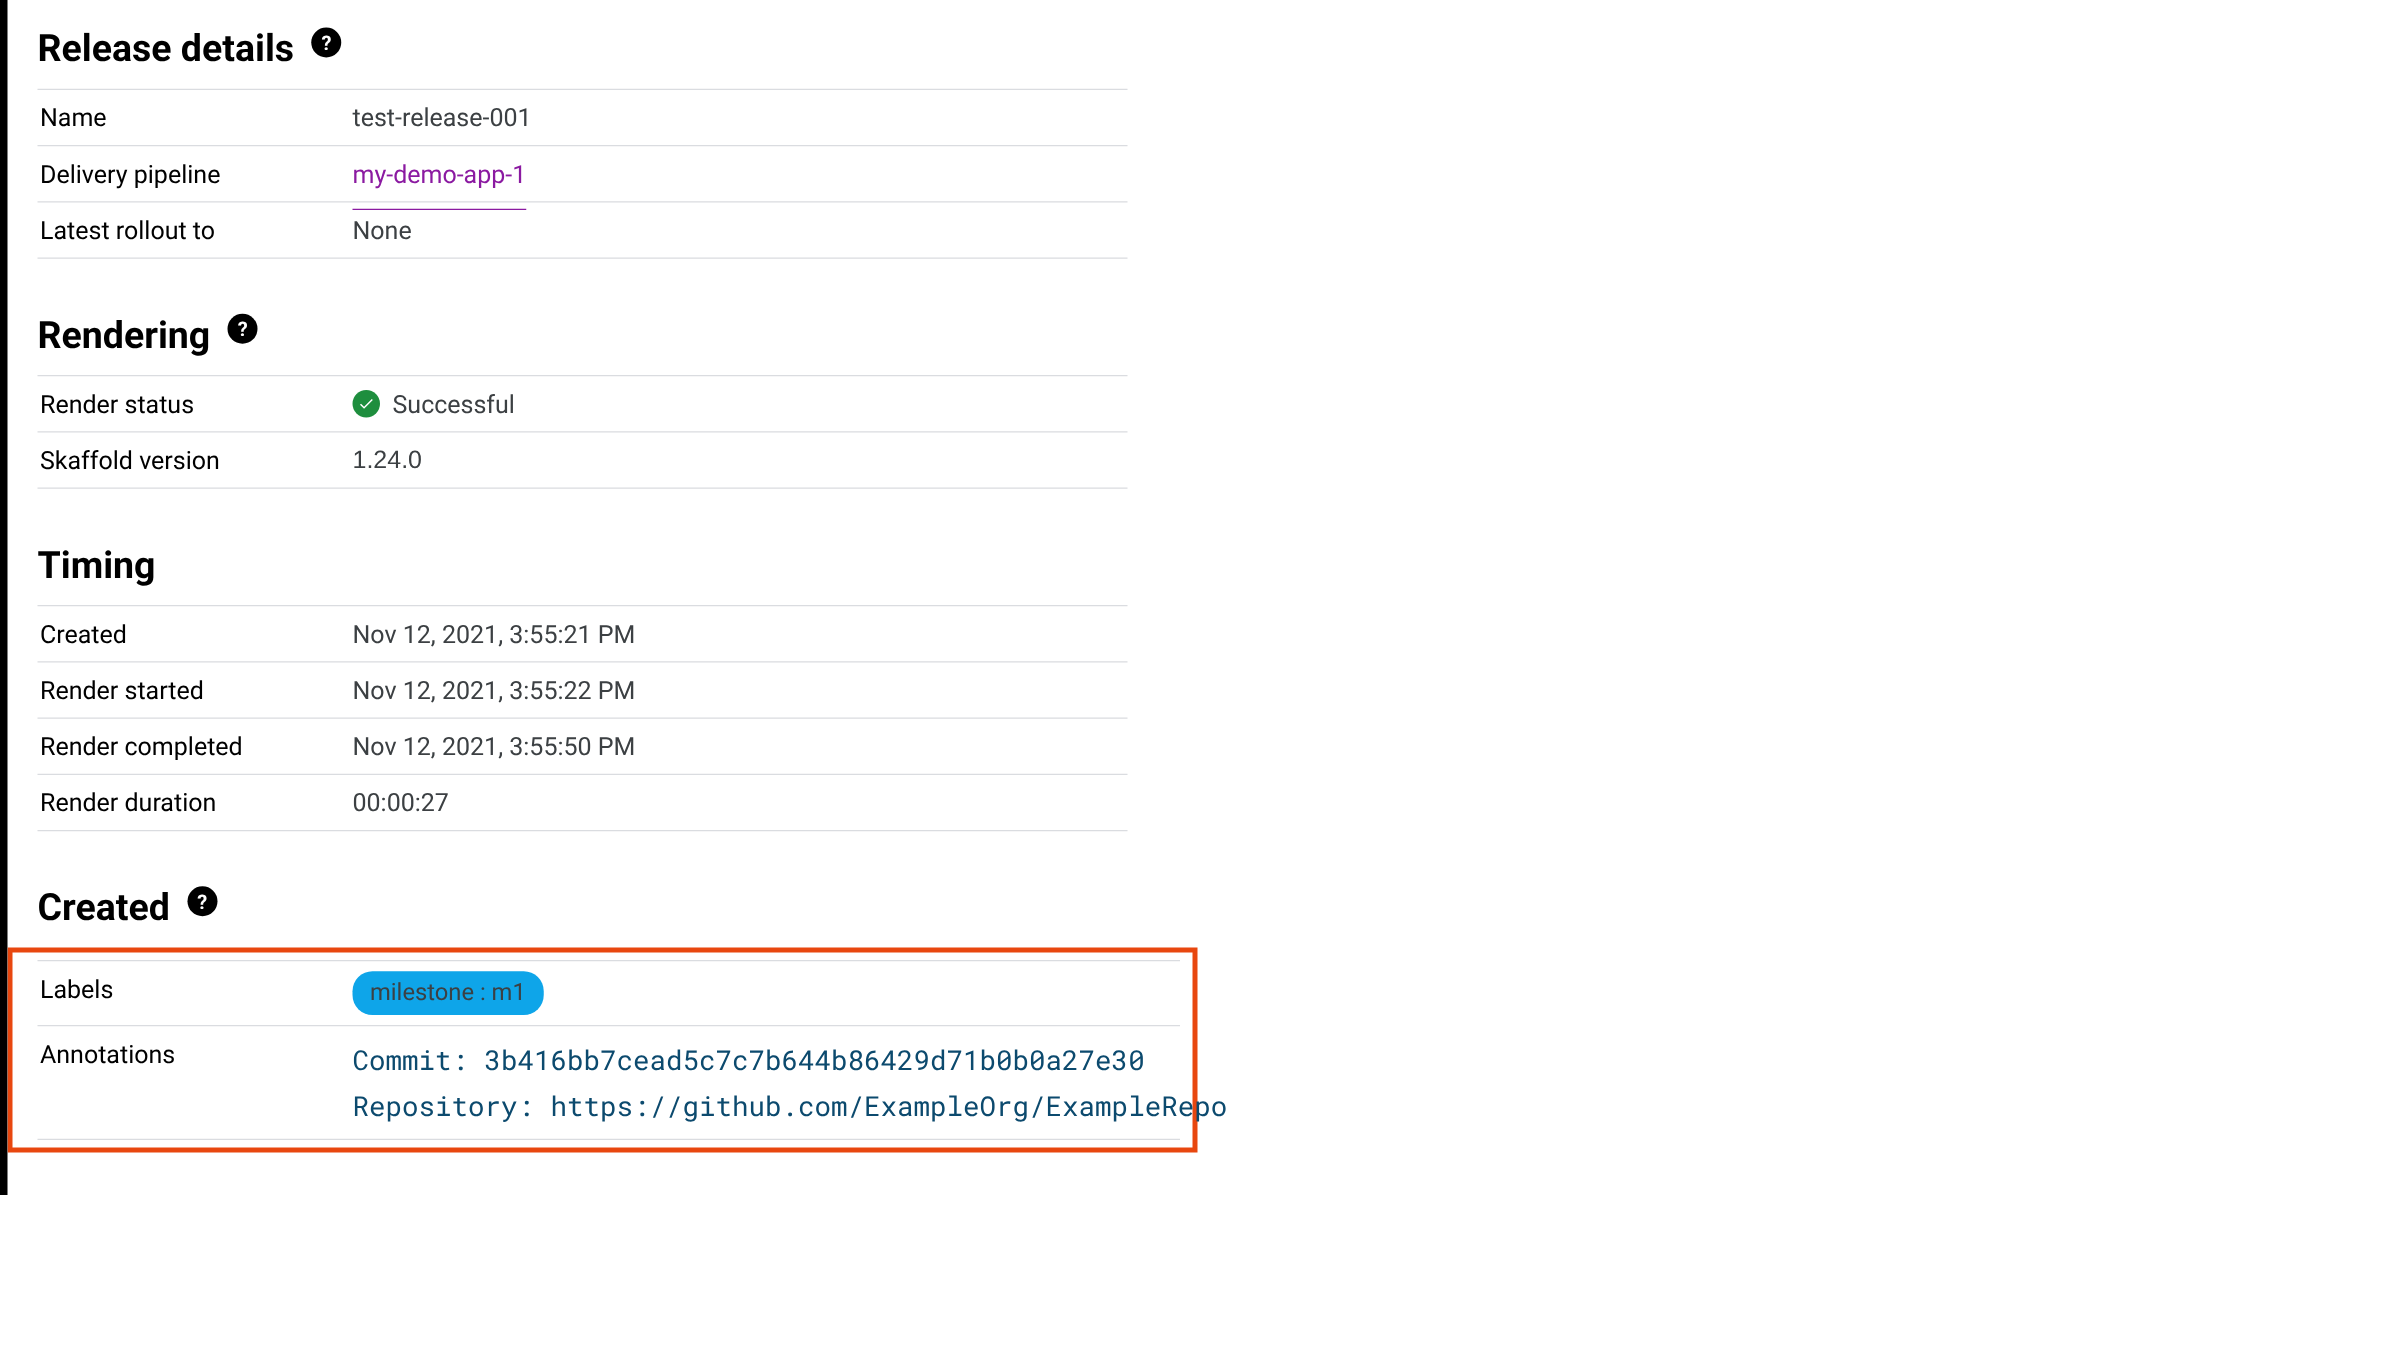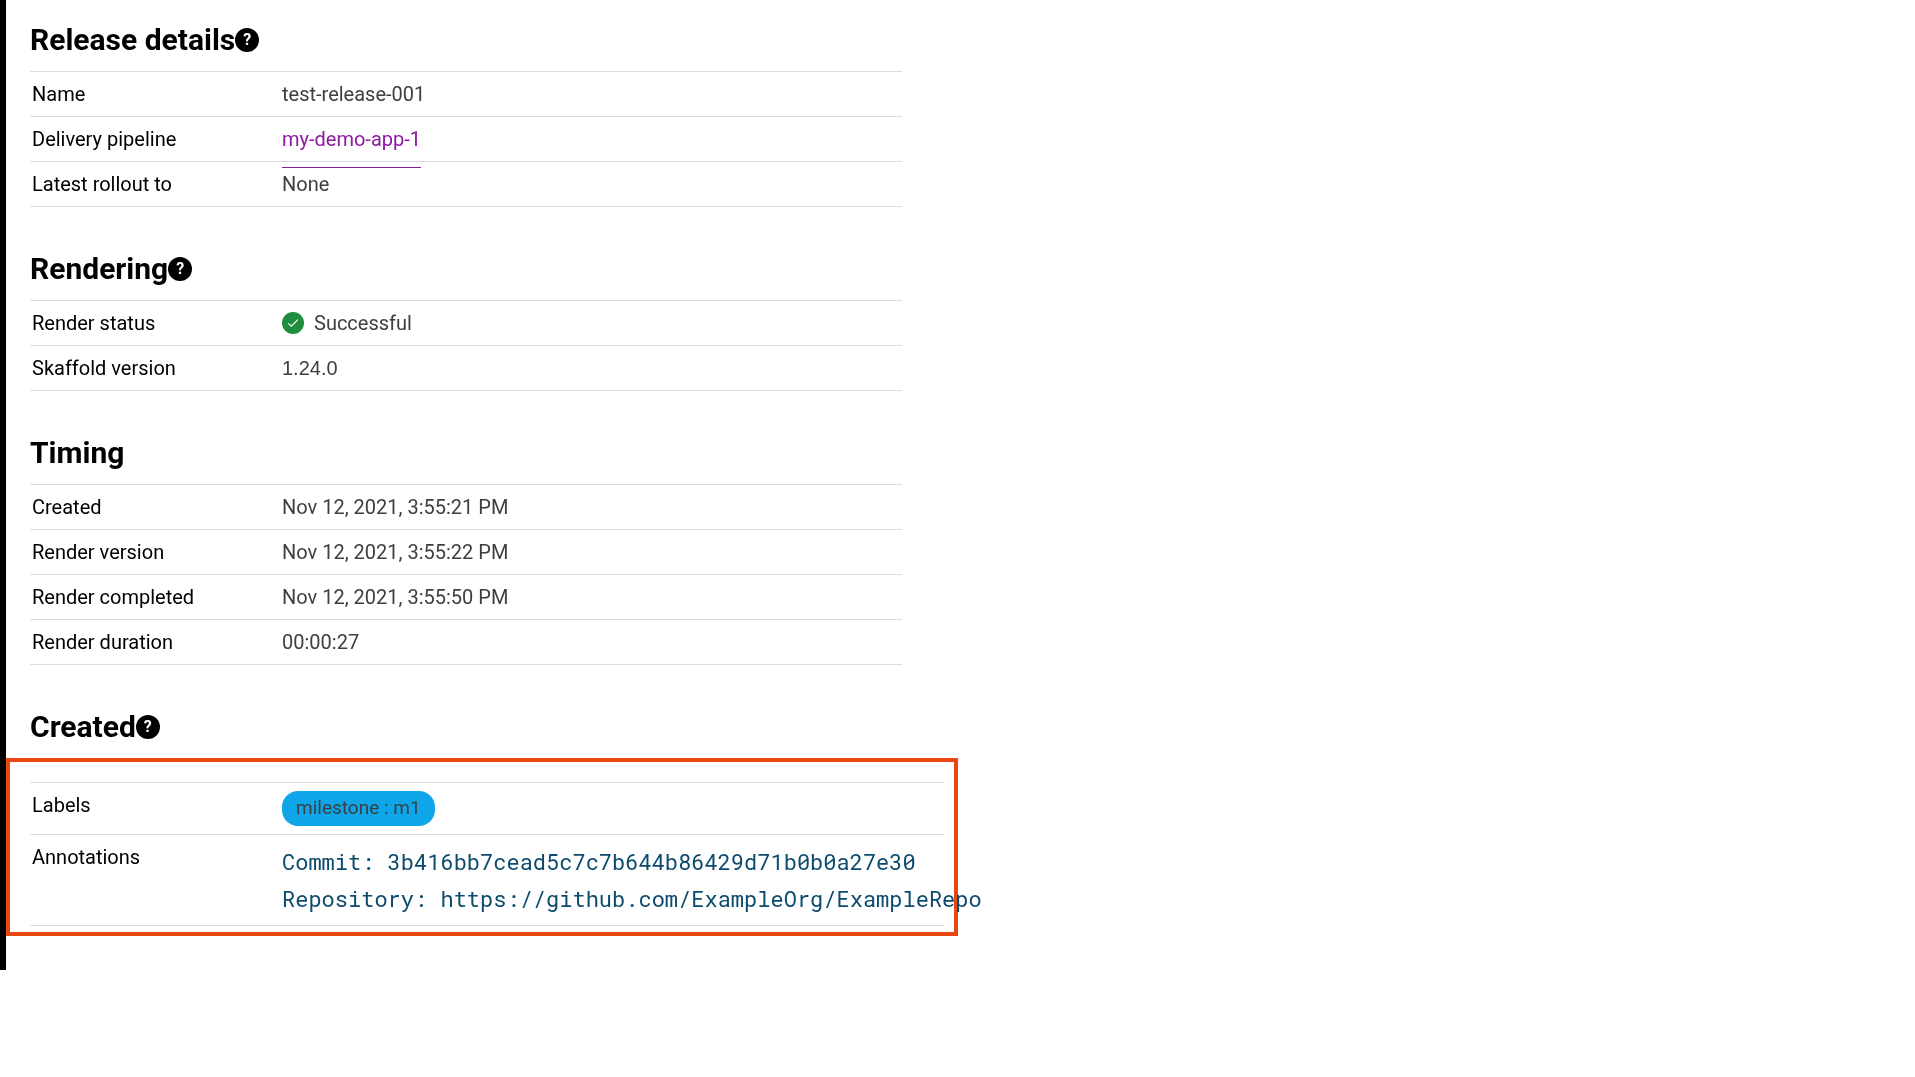--- a/index.html
+++ b/index.html
@@ -10,21 +10,22 @@
       border-left: 6px solid #000;
     }
     .page {
       padding: 22px 24px 24px 24px;
       max-width: 920px;
     }
     .section { margin-bottom: 44px; }
     .section:last-child { margin-bottom: 10px; }
     .section-title {
       display: flex;
-      align-items: center;
+      align-items: flex-start;
+      gap: 14px;
       font-size: 30px;
       font-weight: 700;
       color: #000;
       margin-bottom: 14px;
     }
     .help-icon {
       width: 24px; height: 24px;
       border-radius: 50%;
       background: #000;
       color: #fff;
@@ -94,21 +95,21 @@
       font-size: 22px;
       line-height: 1.7;
       white-space: nowrap;
     }
     .highlight-box {
       border: 4px solid #e8470f;
       padding: 4px 10px 6px 20px;
       margin-left: -24px;
       margin-right: -56px;
     }
-    .metadata-table { margin-top: 16px; }
+    .metadata-table { margin-top: 2px; }
   </style>
 </head>
 <body>
 
 <div class="page">
 
   <div class="section">
     <h2 class="section-title">
       <span>Release details</span>
       <span class="help-icon">?</span>
@@ -163,21 +164,21 @@
     <h2 class="section-title">
       <span>Timing</span>
     </h2>
     <table class="details">
       <tbody>
           <tr>
         <th>Created</th>
         <td class="muted">Nov 12, 2021, 3:55:21 PM</td>
       </tr>
       <tr>
-        <th>Render version</th>
+        <th>Render started</th>
         <td class="muted">Nov 12, 2021, 3:55:22 PM</td>
       </tr>
       <tr>
         <th>Render completed</th>
         <td class="muted">Nov 12, 2021, 3:55:50 PM</td>
       </tr>
       <tr>
         <th>Render duration</th>
         <td class="muted">00:00:27</td>
       </tr>

